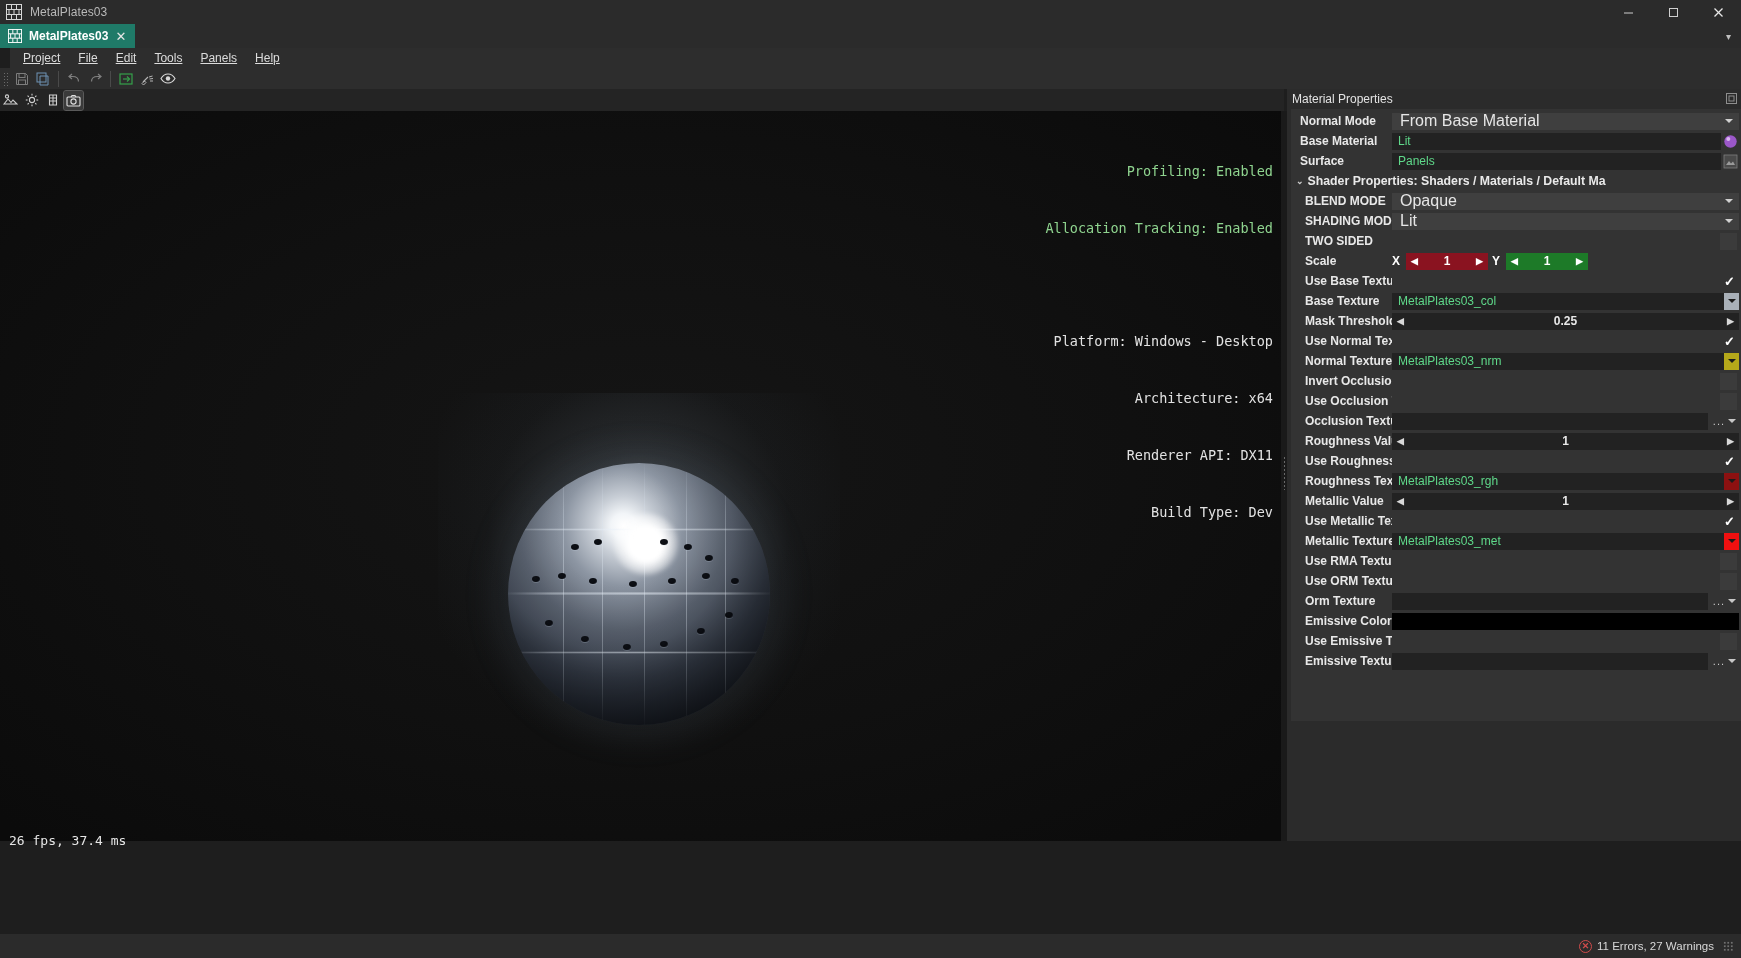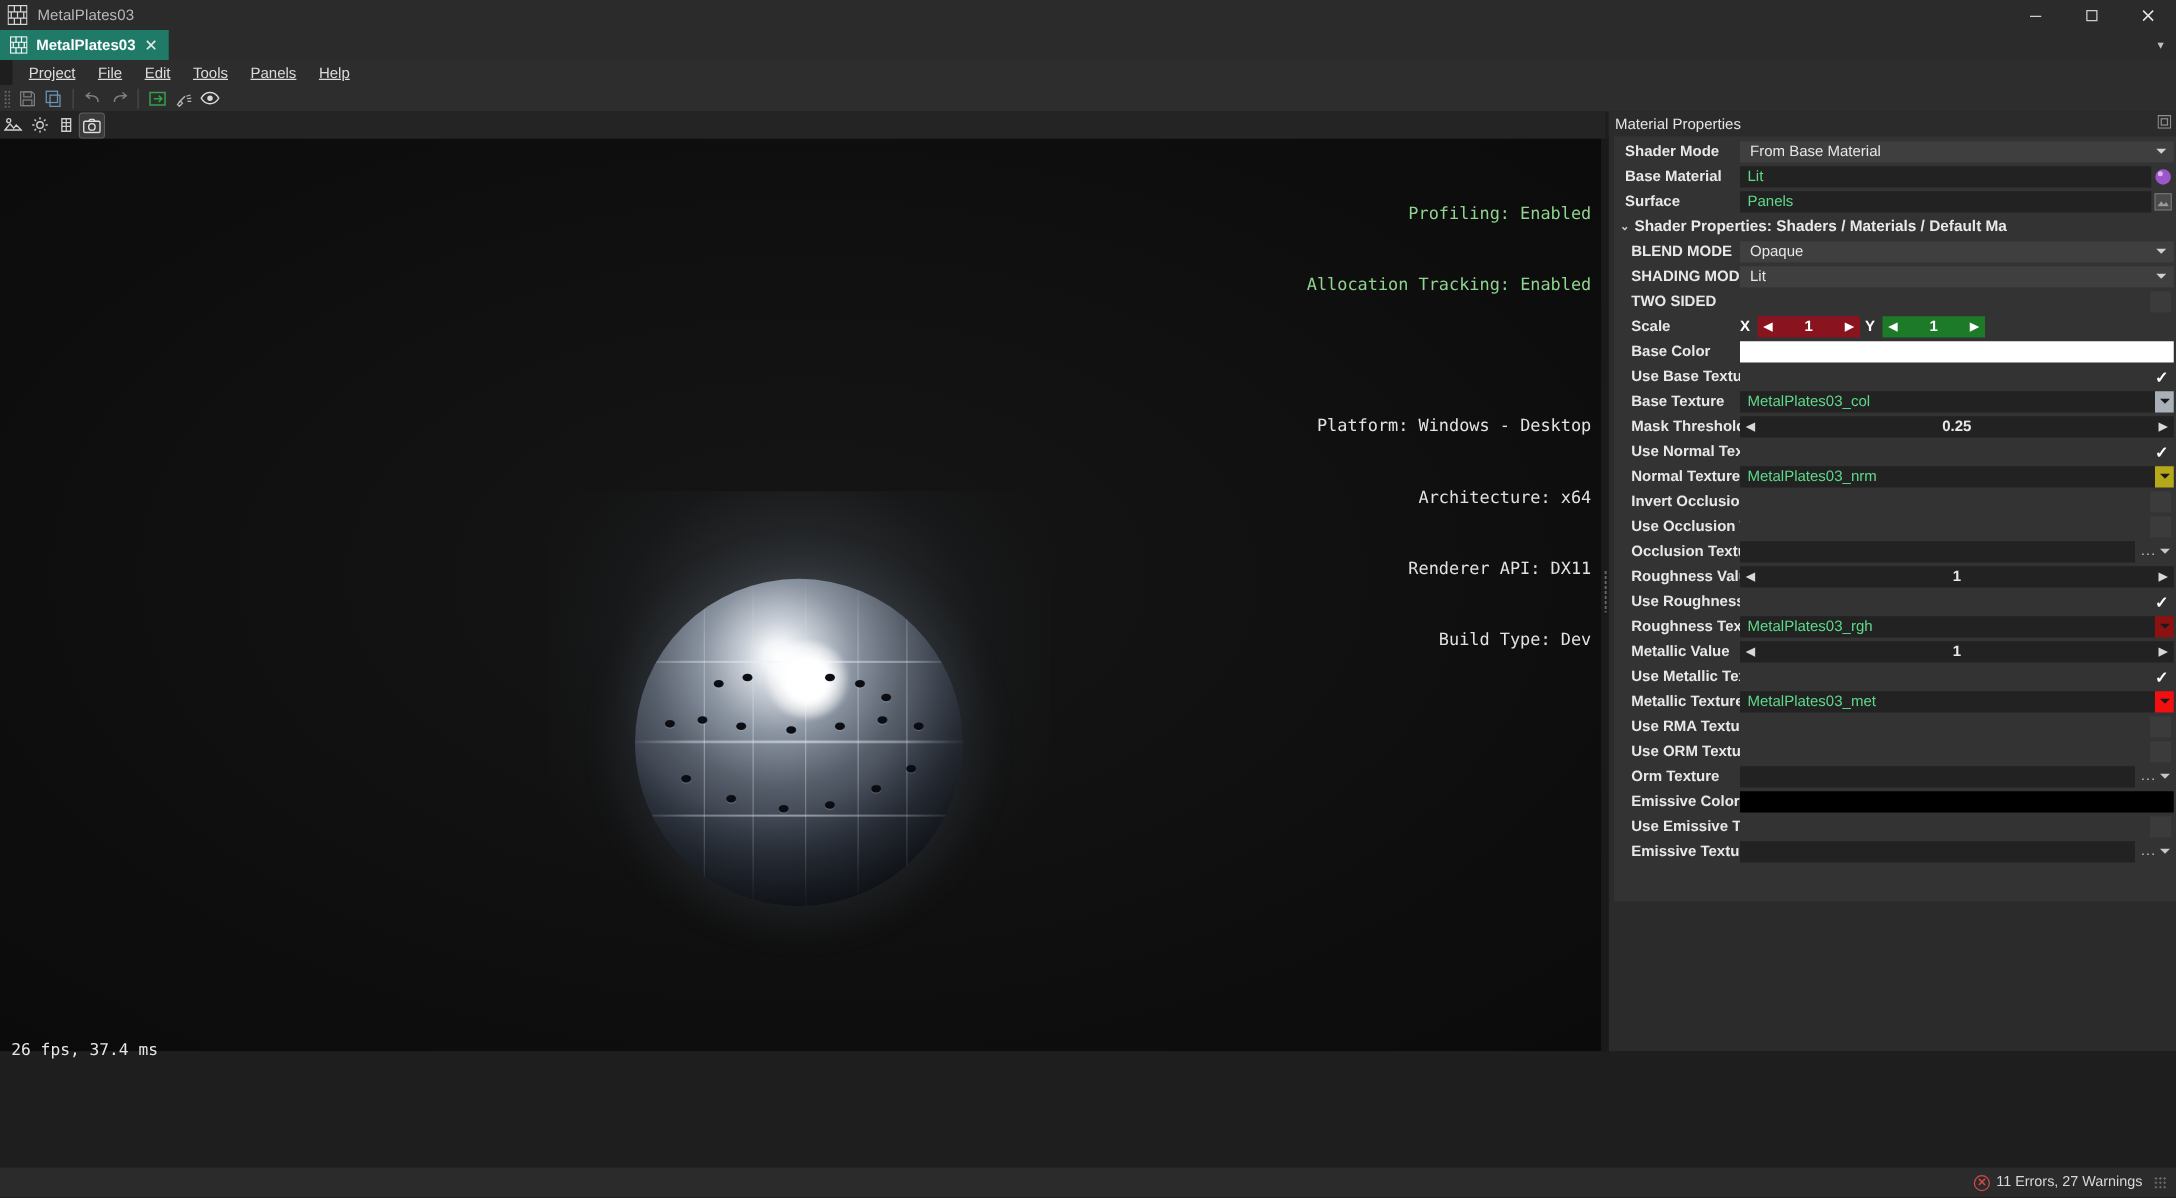--- a/index.html
+++ b/index.html
@@ -176,21 +176,21 @@
     width: 101px; flex: 0 0 101px; font-size: 12px; color: #e8e8e8;
     font-weight: bold; padding-left: 9px; white-space: nowrap;
     overflow: hidden;
   }
   .lbl.indent { padding-left: 14px; }
   .ctl { flex: 1; height: 17px; position: relative; display: flex;
     align-items: center; margin-right: 2px; }
 
   .dropdown {
     flex: 1; height: 17px; background: #3f3f3f; display: flex;
-    align-items: center; padding: 0 16px 0 8px; font-size: 12px;
+    align-items: center; padding: 0 16px 0 8px; font-size: 16px;
     color: #e6e6e6; position: relative;
   }
   .dropdown .caret {
     position: absolute; right: 6px; top: 50%; transform: translateY(-50%);
     width: 0; height: 0; border-left: 4px solid transparent;
     border-right: 4px solid transparent; border-top: 4px solid #d0d0d0;
   }
   .textfield {
     flex: 1; height: 17px; background: #222222; display: flex;
     align-items: center; padding: 0 6px; font-size: 12px; color: #5fd98a;
@@ -492,21 +492,21 @@
       <svg width="11" height="11" viewBox="0 0 11 11">
           <rect x="0.5" y="0.5" width="10" height="10" fill="none" stroke="#8e8e8e" stroke-width="1"></rect>
           <rect x="3" y="3" width="5" height="5" fill="none" stroke="#8e8e8e" stroke-width="1"></rect>
         </svg>
     </span>
   </div>
 
   <div class="props-body">
 
     <div class="row">
-      <div class="lbl">Shader Mode</div>
+      <div class="lbl">Normal Mode</div>
       <div class="ctl">
           <div class="dropdown">
         <span>From Base Material</span>
         <i class="caret"></i>
       </div>
         </div>
     </div>
 
     <div class="row">
       <div class="lbl">Base Material</div>
@@ -583,26 +583,20 @@
         <span class="axis-lbl">Y</span>
         <div class="axis-field y">
           <span class="arr">◀</span>
           <span class="val">1</span>
           <span class="arr">▶</span>
         </div>
       </div>
         </div>
     </div>
 
-    <div class="row">
-      <div class="lbl indent">Base Color</div>
-      <div class="ctl">
-          <div class="colorbar" style="background:#ffffff"></div>
-        </div>
-    </div>
 
     <div class="row">
       <div class="lbl indent">Use Base Texture</div>
       <div class="ctl">
           <span class="check">✓</span>
         </div>
     </div>
 
     <div class="row">
       <div class="lbl indent">Base Texture</div>

